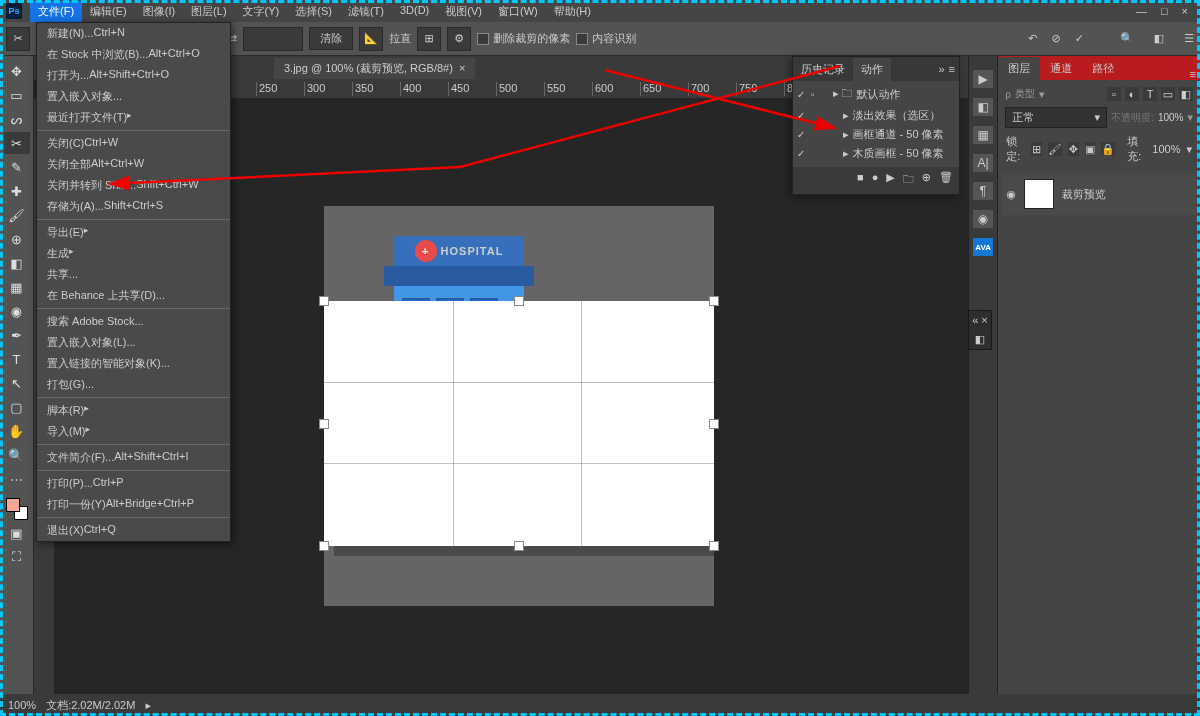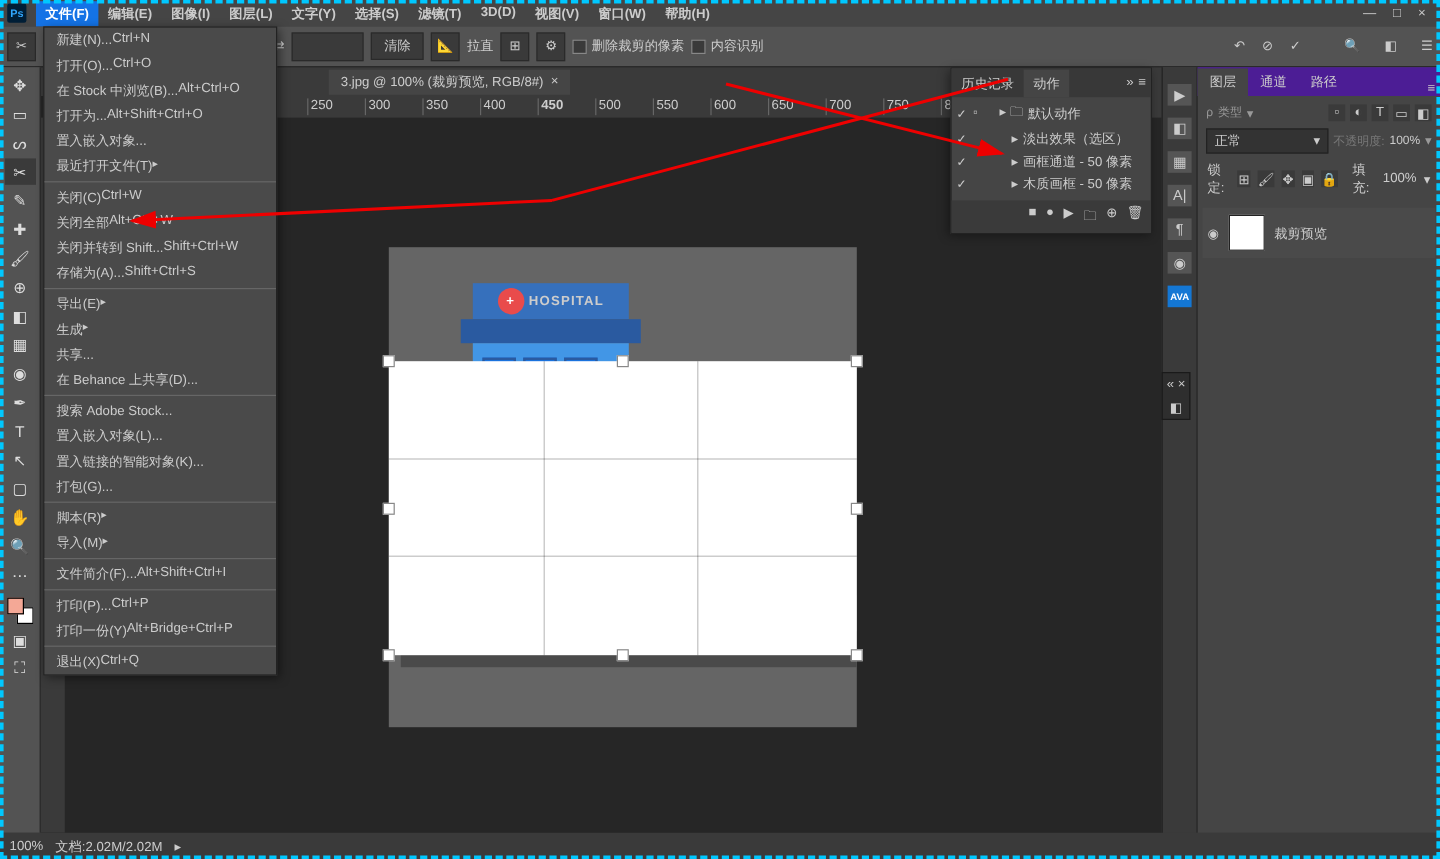--- a/index.html
+++ b/index.html
@@ -4,21 +4,21 @@
 <style>
 * { margin: 0; padding: 0; box-sizing: border-box; font-family: "Microsoft YaHei", sans-serif; font-size: 11px; color: #ccc; }
 body { background: #323232; width: 1200px; height: 716px; overflow: hidden; position: relative; }
 
 
 .dash-border { position: absolute; inset: 0; border: 3px dashed #00c8ff; pointer-events: none; z-index: 1000; }
 
 
 .menubar { height: 22px; background: #454545; display: flex; align-items: center; padding-left: 6px; }
 .ps-logo { width: 16px; height: 16px; background: #001e36; border-radius: 2px; display: flex; align-items: center; justify-content: center; color: #31a8ff; font-weight: bold; font-size: 9px; margin-right: 8px; }
-.menu-item { padding: 3px 8px; cursor: default; font-weight: bold; }
+.menu-item { padding: 3px 8px; cursor: default; }
 .menu-item.open { background: #1473e6; color: #fff; }
 .win-controls { margin-left: auto; display: flex; gap: 14px; padding-right: 12px; color: #aaa; font-size: 13px; }
 
 
 .optionsbar { height: 34px; background: #535353; display: flex; align-items: center; padding: 0 6px; gap: 6px; border-bottom: 1px solid #2a2a2a;}
 .opt-icon { width: 24px; height: 24px; background: #3a3a3a; border: 1px solid #2a2a2a; display: flex; align-items: center; justify-content: center; }
 .opt-btn { padding: 3px 10px; background: #3a3a3a; border: 1px solid #2a2a2a; }
 .opt-check { display: flex; align-items: center; gap: 4px; }
 .opt-check input { appearance: none; width: 12px; height: 12px; border: 1px solid #888; background: #3a3a3a; }
 .opt-spacer { flex: 1; }
@@ -63,21 +63,21 @@
 .ground { position: absolute; bottom: 0; left: -60px; right: -70px; height: 60px; background: #6b6b6b; }
 .road { position: absolute; bottom: 0; left: -60px; right: -70px; height: 30px; background: #4a4a4a; }
 .tree { position: absolute; width: 50px; height: 45px; background: #3a7a3a; border-radius: 50% 50% 40% 40%; }
 
 
 .right-panels { width: 232px; background: #454545; display: flex; }
 .collapsed-col { width: 32px; background: #3a3a3a; display: flex; flex-direction: column; align-items: center; gap: 10px; padding-top: 14px; border-left: 1px solid #222; }
 .collapsed-col .ci { width: 20px; height: 18px; background: #555; display:flex; align-items:center; justify-content:center; font-size:12px; color:#ccc;}
 .collapsed-col .ci.ava { background:#1477d4; color:#fff; font-size:8px; font-weight:bold; height:18px;}
 .layers-panel { flex: 1; background: #454545; display: flex; flex-direction: column; border-left: 1px solid #222;}
-.panel-tabs { display: flex; background: #4c1d95; height: 24px; align-items: flex-end; }
+.panel-tabs { display: flex; background: #b91c1c; height: 24px; align-items: flex-end; }
 .panel-tab { padding: 4px 10px; font-size: 11px; }
 .panel-tab.active { background: #454545; }
 .panel-body { flex: 1; padding: 4px; }
 .layer-row-opts { display: flex; align-items: center; gap: 4px; padding: 3px; }
 .layer-mode { background: #333; border: 1px solid #222; padding: 2px 6px; flex:1; display:flex; justify-content:space-between; align-items:center; color:#999;}
 .layer-entry { display: flex; align-items: center; gap: 8px; padding: 6px 4px; background: #4a4a4a; margin-top: 6px; }
 .layer-thumb { width: 30px; height: 30px; background: #fff; border: 1px solid #222; }
 
 
 .history-panel { position: absolute; top: 56px; right: 240px; width: 168px; background: #454545; border: 1px solid #222; z-index: 50; box-shadow: -2px 2px 8px rgba(0,0,0,0.4);}
@@ -208,21 +208,21 @@
     </div>
     <div class="ruler-h" id="rulerh" style="top:24px;">
         <span style="left: 10px;">50</span>
         <span style="left: 58px;">100</span>
         <span style="left: 106px;">150</span>
         <span style="left: 154px;">200</span>
         <span style="left: 202px;">250</span>
         <span style="left: 250px;">300</span>
         <span style="left: 298px;">350</span>
         <span style="left: 346px;">400</span>
-        <span style="left: 394px; font-weight: bold;">450</span>
+        <span style="left: 394px;">450</span>
         <span style="left: 442px;">500</span>
         <span style="left: 490px;">550</span>
         <span style="left: 538px;">600</span>
         <span style="left: 586px;">650</span>
         <span style="left: 634px;">700</span>
         <span style="left: 682px;">750</span>
         <span style="left: 730px;">800</span>
         <span style="left: 778px;">850</span>
         <span style="left: 826px;">900</span>
         <span style="left: 874px;">950</span>
@@ -406,24 +406,20 @@
   <span>« ×</span>
   <span>◧</span>
 </div>
 
 <div class="file-menu" id="filemenu">
     <div class="fm-item">
       <span>新建(N)...</span>
       <span>Ctrl+N</span>
     </div>
     <div class="fm-item">
-      <span>打开(O)...</span>
-      <span>Ctrl+O</span>
-    </div>
-    <div class="fm-item">
       <span>在 Stock 中浏览(B)...</span>
       <span>Alt+Ctrl+O</span>
     </div>
     <div class="fm-item">
       <span>打开为...</span>
       <span>Alt+Shift+Ctrl+O</span>
     </div>
     <div class="fm-item">
       <span>置入嵌入对象...</span>
     </div>

